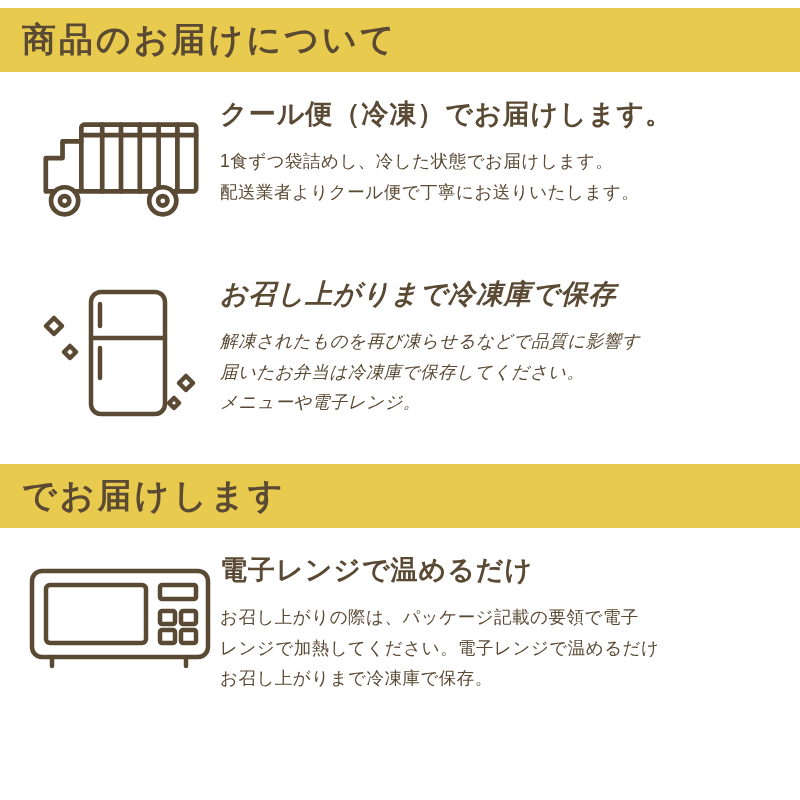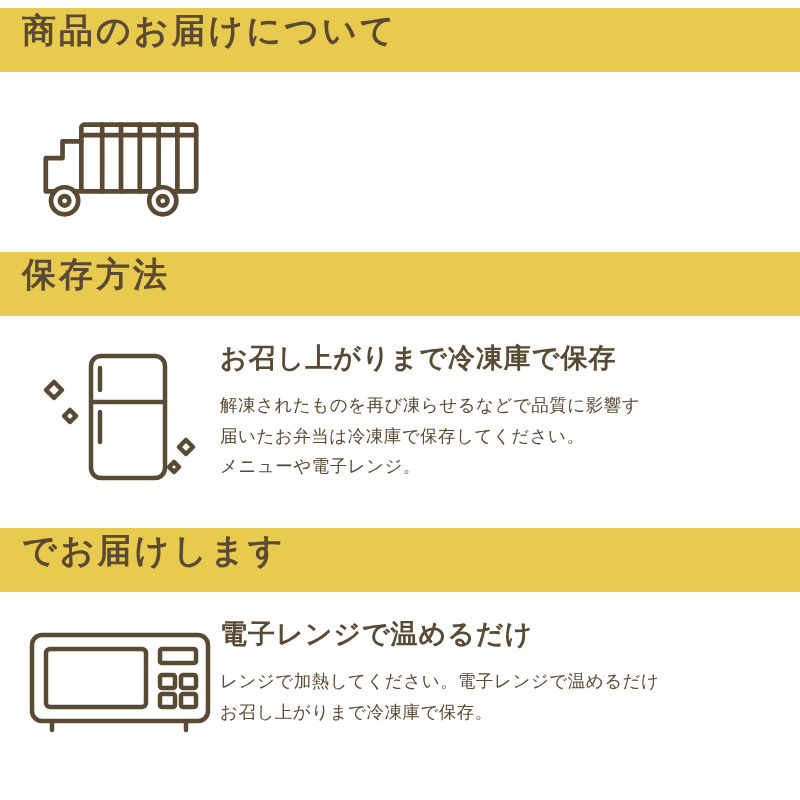--- a/index.html
+++ b/index.html
@@ -13,34 +13,34 @@
     font-family:"Liberation Sans","DejaVu Sans",sans-serif;
     color:var(--ink);
     overflow:hidden;
   }
   .page{width:800px;height:800px;padding-top:8px;}
   .banner{
     width:100%;
     height:64px;
     background:var(--banner-bg);
     display:flex;
-    align-items:flex-start;
+    align-items:center;
     padding-left:22px;
     font-size:34px;
     font-weight:bold;
     letter-spacing:3px;
     color:var(--ink);
   }
   .section-content{
     display:flex;
     align-items:flex-start;
     padding:24px 30px 0 22px;
   }
   .sc-1{height:180px;}
-  .sc-2{height:212px;}
+  .sc-2{height:212px;font-style:italic;}
   .sc-3{height:208px;}
   .icon-col{
     width:198px;
     flex:0 0 198px;
     display:flex;
     justify-content:center;
   }
   .icon-col.truck{margin-top:14px;}
   .icon-col.fridge{margin-top:8px;}
   .icon-col.microwave{margin-top:10px;}
@@ -79,25 +79,29 @@
         <line x1="98" y1="14" x2="98" y2="78"></line>
         <line x1="116" y1="14" x2="116" y2="78"></line>
         <line x1="134" y1="14" x2="134" y2="78"></line>
         <path d="M42 30 L24 30 L24 46 L8 46 L8 78 L42 78"></path>
         <circle class="wheel-fill" cx="26" cy="87" r="13"></circle>
         <circle cx="26" cy="87" r="4.5"></circle>
         <circle class="wheel-fill" cx="120" cy="87" r="13"></circle>
         <circle cx="120" cy="87" r="4.5"></circle>
       </svg>
     </div>
+    <div class="text-col">
+      <div class="sec-heading">クール便（冷凍）でお届けします。</div>
+      <div class="sec-body">
+        <div>1食ずつ袋詰めし、冷した状態でお届けします。</div>
+        <div>配送業者よりクール便で丁寧にお送りいたします。</div>
+      </div>
+    </div>
   </div>
 
-  <div class="banner">
-    <span>保存方法</span>
-  </div>
   <div class="section-content sc-2">
     <div class="icon-col fridge">
       <svg class="icon-svg" width="170" height="148" viewBox="0 0 170 148">
         <rect x="55" y="8" width="74" height="122" rx="10"></rect>
         <line x1="55" y1="54" x2="129" y2="54"></line>
         <line x1="64" y1="20" x2="64" y2="42"></line>
         <line x1="64" y1="64" x2="64" y2="94"></line>
         <path d="M18 34 L26 42 L18 50 L10 42 Z"></path>
         <path d="M34 62 L40 68 L34 74 L28 68 Z"></path>
         <path d="M150 92 L157 99 L150 106 L143 99 Z"></path>
@@ -127,19 +131,20 @@
         <rect x="155" y="48" width="15" height="13" rx="2"></rect>
         <rect x="134" y="67" width="15" height="13" rx="2"></rect>
         <rect x="155" y="67" width="15" height="13" rx="2"></rect>
         <line x1="26" y1="94" x2="26" y2="103"></line>
         <line x1="160" y1="94" x2="160" y2="103"></line>
       </svg>
     </div>
     <div class="text-col">
       <div class="sec-heading">電子レンジで温めるだけ</div>
       <div class="sec-body">
+        <div>お召し上がりの際は、パッケージ記載の要領で電子</div>
         <div>レンジで加熱してください。電子レンジで温めるだけ</div>
         <div>お召し上がりまで冷凍庫で保存。</div>
       </div>
     </div>
   </div>
 
 </div>
 
 </body></html>

